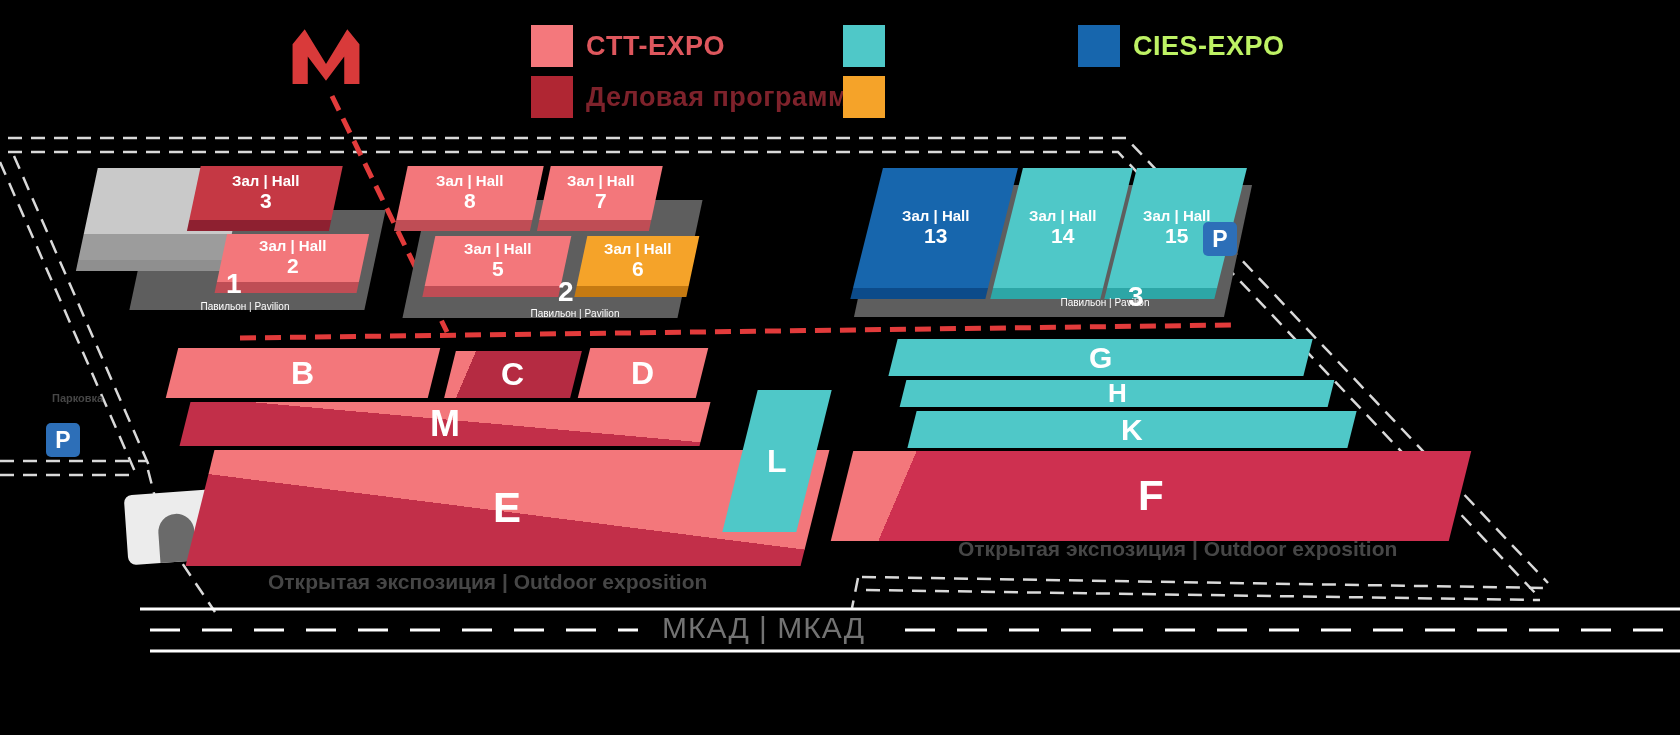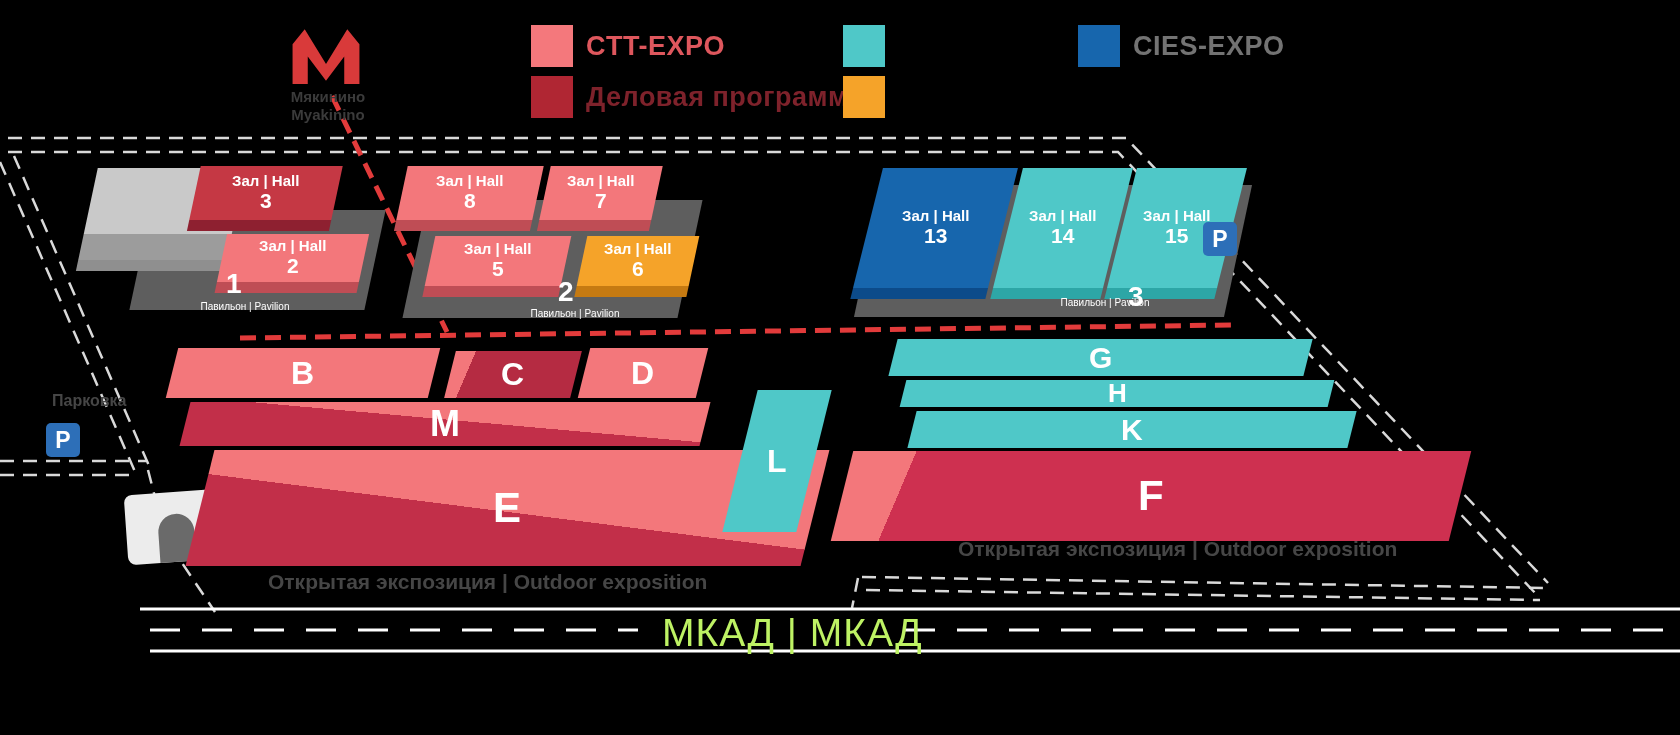--- a/index.html
+++ b/index.html
@@ -21,21 +21,21 @@
   
   .zone{position:absolute;transform:skewX(-14deg);display:flex;align-items:center;justify-content:center;}
   .zone .lbl{transform:skewX(14deg);color:#fff;font-weight:bold;}
   
   .base{position:absolute;background:#5E5E5E;transform:skewX(-12deg);}
   .pav-num{position:absolute;color:#fff;font-weight:bold;font-size:28px;z-index:6;}
   .pav-cap{position:absolute;color:#fff;font-size:10px;text-align:center;z-index:6;white-space:nowrap;}
   .p-sign{position:absolute;width:34px;height:34px;background:#2D6FB8;border-radius:5px;color:#fff;
           font-weight:bold;font-size:23px;display:flex;align-items:center;justify-content:center;z-index:7;}
   .dim-cap{position:absolute;color:#464646;font-weight:bold;font-size:21px;white-space:nowrap;z-index:5;}
-  .mkad-lb{position:absolute;color:#bef264;font-size:39px;letter-spacing:1px;z-index:6;white-space:nowrap;}
+  .mkad-lb{position:absolute;color:#737373;font-size:30px;letter-spacing:1px;z-index:6;white-space:nowrap;}
   .metro-lb{position:absolute;color:#3b3b3b;font-weight:bold;font-size:15px;text-align:center;line-height:1.2;z-index:6;}
   .tunnel{position:absolute;left:126px;top:492px;width:96px;height:70px;background:#ECECEC;border-radius:8px;
           transform:rotate(-4deg);z-index:2;}
   .tunnel .arch{position:absolute;left:32px;top:22px;width:36px;height:48px;background:#6a6a6a;
           border-radius:18px 18px 0 0;}
   svg.map-lines{position:absolute;left:0;top:0;z-index:1;}
   .zlayer{z-index:3;} .blayer{z-index:3;} .hlayer{z-index:4;} .toplayer{z-index:6;}
 </style>
 </head>
 <body>
@@ -65,32 +65,28 @@
     <g stroke="#E23B3B" stroke-width="5" fill="none" stroke-dasharray="16 9">
       <path d="M332 96 L447 332"></path>
       <path d="M240 338 L1232 325"></path>
     </g>
   </svg>
 
   <div class="legend-sq" style="left:531px;top:25px;background:#F4787C"></div>
   <div class="legend-lb" style="left:586px;top:25px;color:#DE575D">CTT-EXPO</div>
   <div class="legend-sq" style="left:843px;top:25px;background:#4FC8C8"></div>
   <div class="legend-sq" style="left:1078px;top:25px;background:#1766AD"></div>
-  <div class="legend-lb" style="left:1133px;top:25px;color:#737373">CIES-EXPO</div>
+  <div class="legend-lb" style="left:1133px;top:25px;color:#bef264">CIES-EXPO</div>
   <div class="legend-sq" style="left:531px;top:76px;background:#B02633"></div>
   <div class="legend-lb" style="left:586px;top:76px;color:#7E222B">Деловая программа</div>
   <div class="legend-sq" style="left:843px;top:76px;background:#F5A329"></div>
 
   <svg class="abs toplayer" style="left:288px;top:24px" width="76" height="62" viewBox="0 0 100 80">
     <path d="M6 78 L6 26 L22 6 L50 52 L78 6 L94 26 L94 78 L74 78 L74 42 L50 74 L26 42 L26 78 Z" fill="#D93A3A"></path>
   </svg>
-  <div class="metro-lb" style="left:248px;top:88px;width:160px">
-    <div>Мякинино</div>
-    <div>Myakinino</div>
-  </div>
 
   <div class="tunnel">
     <div class="arch"></div>
   </div>
 
   <div class="base blayer" style="left:140px;top:210px;width:235px;height:100px"></div>
   <div class="base blayer" style="left:415px;top:200px;width:275px;height:118px"></div>
   <div class="base blayer" style="left:868px;top:185px;width:370px;height:132px"></div>
 
   <div class="hall hlayer" style="left:88px;top:168px;width:148px;height:92px;background:linear-gradient(180deg,#C9C9C9 72%,#9C9C9C 72%);--side:#8f8f8f"></div>
@@ -184,21 +180,21 @@
   </div>
   <div class="zone zlayer" style="left:912px;top:411px;width:440px;height:37px;background:#4FC8C8;box-shadow:0 4px 0 rgba(0,0,0,.18)">
     <span class="lbl" style="font-size:30px">K</span>
   </div>
   <div class="zone zlayer" style="left:842px;top:451px;width:618px;height:90px;background:linear-gradient(100deg,#F3777B 10%,#CE3050 10%)">
     <span class="lbl" style="font-size:42px">F</span>
   </div>
 
   <div class="dim-cap" style="left:268px;top:570px">Открытая экспозиция | Outdoor exposition</div>
   <div class="dim-cap" style="left:958px;top:537px">Открытая экспозиция | Outdoor exposition</div>
-  <div class="dim-cap" style="left:52px;top:392px;font-size:16px">Парковка</div>
+  <div class="dim-cap" style="left:52px;top:392px;font-size:11px">Парковка</div>
 
   <div class="p-sign" style="left:1203px;top:222px">
     <span>P</span>
   </div>
   <div class="p-sign" style="left:46px;top:423px">
     <span>P</span>
   </div>
 
   <div class="mkad-lb" style="left:662px;top:611px">МКАД | МКАД</div>
 

